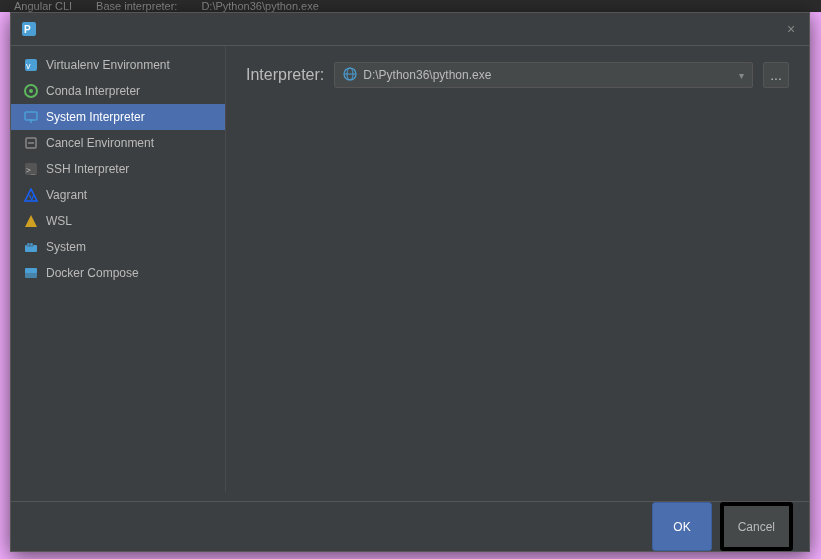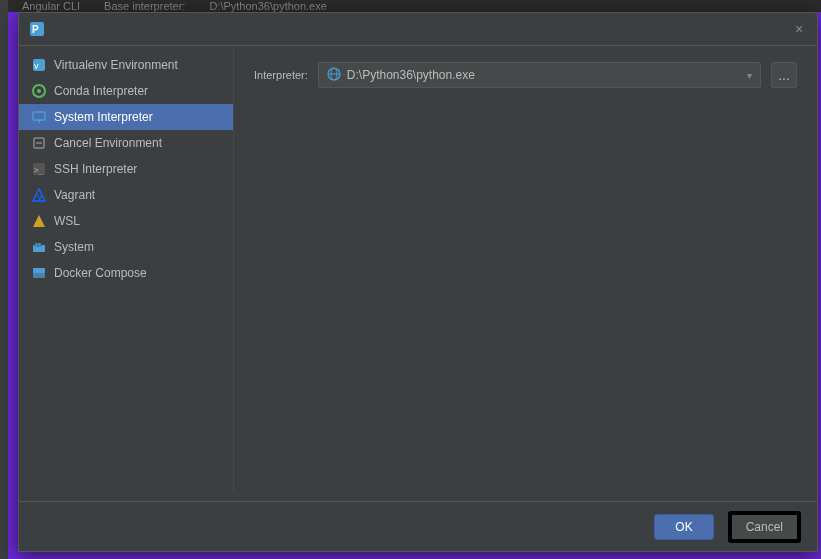--- a/index.html
+++ b/index.html
@@ -18,22 +18,21 @@
       justify-content: center;
       width: 821px;
       height: 559px;
       overflow: hidden;
     }
 
     .dialog-backdrop {
       position: relative;
       width: 821px;
       height: 559px;
-      background: #6d28d9;
-      margin-left: 8px;
+      background: #f0abfc;
     }
 
     
     .ide-bg {
       position: absolute;
       top: 0; left: 0; right: 0;
       height: 12px;
       background: #2b2b2b;
       display: flex;
       align-items: center;
@@ -140,21 +139,21 @@
       padding: 16px 20px;
     }
 
     .interpreter-row {
       display: flex;
       align-items: center;
       gap: 10px;
     }
 
     .interpreter-label {
-      font-size: 11px;
+      font-size: 16px;
       color: #bbbbbb;
       white-space: nowrap;
     }
 
     .interpreter-dropdown {
       flex: 1;
       display: flex;
       align-items: center;
       background: #45494a;
       border: 1px solid #555;
@@ -195,24 +194,23 @@
     }
 
     .dialog-footer {
       position: absolute;
       bottom: 0;
       left: 0;
       right: 0;
       height: 50px;
       border-top: 1px solid #555;
       display: flex;
-      align-items: center;
       justify-content: flex-end;
       padding: 0 16px;
-      gap: 14px;
+      gap: 8px;
     }
 
     .btn-ok {
       background: #4b6eaf;
       border: 1px solid #3d5e9c;
       border-radius: 3px;
       color: #ffffff;
       padding: 5px 20px;
       cursor: pointer;
       font-size: 12px;

